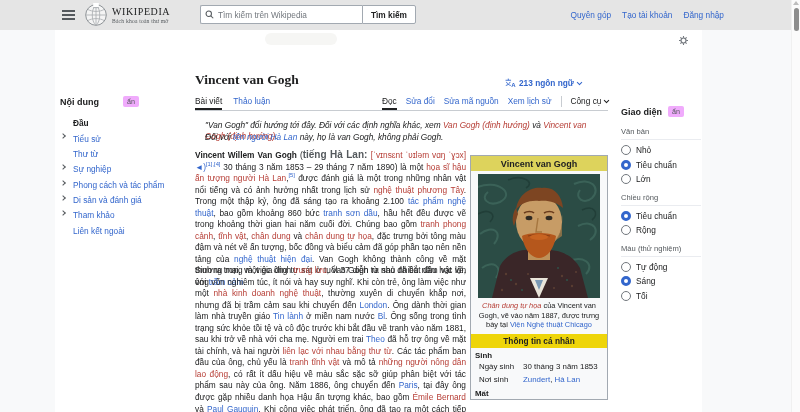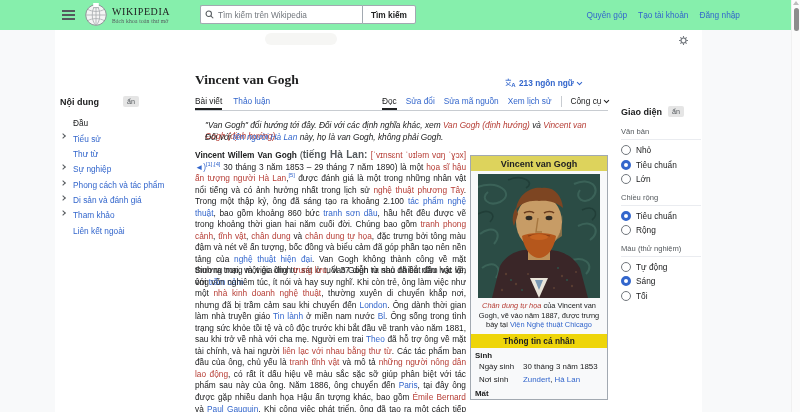--- a/index.html
+++ b/index.html
@@ -5,52 +5,52 @@
   * { margin:0; padding:0; box-sizing:border-box; }
   html,body { width:800px; height:412px; }
   body {
     position:relative; overflow:hidden;
     background:#f8f9fa; color:#202122;
     font-family:"Liberation Sans","DejaVu Sans",sans-serif;
     font-size:8.3px;
   }
 
   
-  .header { position:absolute; left:0; top:0; width:792px; height:30px; background:#86efac; }
+  .header { position:absolute; left:0; top:0; width:792px; height:30px; background:#e5e5e5; }
   .burger { position:absolute; left:62px; top:10px; width:13px; height:11px; cursor:pointer; }
   .burger i { display:block; height:1.6px; background:#54595d; margin-bottom:2.6px; }
   .logo-globe { position:absolute; left:84px; top:3px; }
   .wordmark { position:absolute; left:112px; top:6px; font-family:"Liberation Serif","DejaVu Serif",serif; }
   .wordmark .wm1 { font-size:10px; letter-spacing:0.6px; color:#202122; }
   .wordmark .wm2 { font-size:5.6px; color:#54595d; letter-spacing:0.2px; margin-top:1px; }
   .search-wrap { position:absolute; left:200px; top:5px; height:19px; display:flex; }
   .search-box { width:162px; height:19px; border:1px solid #a2a9b1; border-right:none; border-radius:2px 0 0 2px; background:#fff; display:flex; align-items:center; padding:0 4px; }
   .search-box input { border:none; outline:none; width:130px; font-size:8.3px; color:#202122; margin-left:4px; font-family:inherit; background:transparent; }
   .search-box input::placeholder { color:#72777d; }
   .search-btn { height:19px; padding:0 8px; border:1px solid #a2a9b1; border-radius:0 2px 2px 0; background:#fff; font-weight:bold; font-size:8.3px; color:#202122; cursor:pointer; font-family:inherit; }
-  .hlinks { position:absolute; right:52px; top:0; height:30px; display:flex; align-items:center; gap:11px; }
+  .hlinks { position:absolute; right:68px; top:0; height:30px; display:flex; align-items:center; gap:11px; }
   .hlinks span { color:#3366cc; cursor:pointer; }
 
   
   .content-bg { position:absolute; left:55px; top:30px; width:647px; height:382px; background:#fff; }
   .notice-ghost { position:absolute; left:265px; top:33px; width:72px; height:12px; background:#f6f6f4; border-radius:6px; }
   .gear { position:absolute; left:679px; top:36px; cursor:pointer; }
 
   
   .scrollbar { position:absolute; right:0; top:0; width:9px; height:412px; background:#fbfbfb; border-left:1px solid #f0f0f0; }
   .sb-thumb { position:absolute; right:1.5px; top:8px; width:5px; height:23px; background:#8d8d8d; border-radius:3px; }
   .sb-up { position:absolute; right:1px; top:1px; width:0; height:0; border-left:3px solid transparent; border-right:3px solid transparent; border-bottom:4px solid #bdbdbd; }
 
   
   .toc { position:absolute; left:60px; top:96px; width:132px; }
   .toc-head { display:flex; align-items:center; gap:24px; margin-bottom:9px; }
   .toc-title { font-weight:bold; font-size:9px; }
-  .pill { background:#e5e5e5; color:#54595d; font-size:7.2px; padding:1px 4px; border-radius:2px; cursor:pointer; }
+  .pill { background:#f0abfc; color:#54595d; font-size:7.2px; padding:1px 4px; border-radius:2px; cursor:pointer; }
   .toc-item { position:relative; padding:3.2px 0 3.2px 13px; color:#3366cc; cursor:pointer; line-height:9px; }
-  .toc-item.cur { color:#202122; font-weight:normal; }
+  .toc-item.cur { color:#202122; font-weight:bold; }
   .toc-arrow { position:absolute; left:1px; top:3px; width:4px; height:4px; border-right:1.1px solid #54595d; border-bottom:1.1px solid #54595d; transform:rotate(-45deg); }
 
   
   .page-title { position:absolute; left:195px; top:72px; font-family:"Liberation Serif","DejaVu Serif",serif; font-size:13.5px; color:#202122; }
   .lang-btn { position:absolute; left:505px; top:78px; display:flex; align-items:center; gap:3px; color:#3366cc; font-weight:bold; cursor:pointer; }
   .chev { display:inline-block; width:3.6px; height:3.6px; border-right:1.1px solid currentColor; border-bottom:1.1px solid currentColor; transform:rotate(45deg) translateY(-1px); }
   .tabs-row { position:absolute; left:195px; top:94px; width:413px; height:17px; border-bottom:1px solid #c8ccd1; display:flex; justify-content:space-between; }
   .tabgrp { display:flex; gap:11px; }
   .tab { color:#3366cc; cursor:pointer; padding:2px 0 4px; }
   .tab.on { color:#202122; border-bottom:2px solid #202122; }

